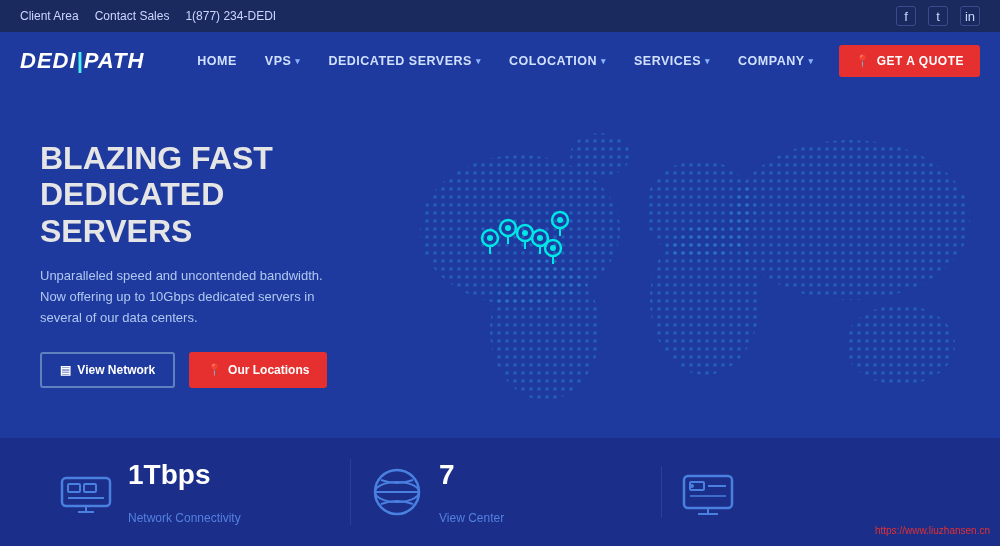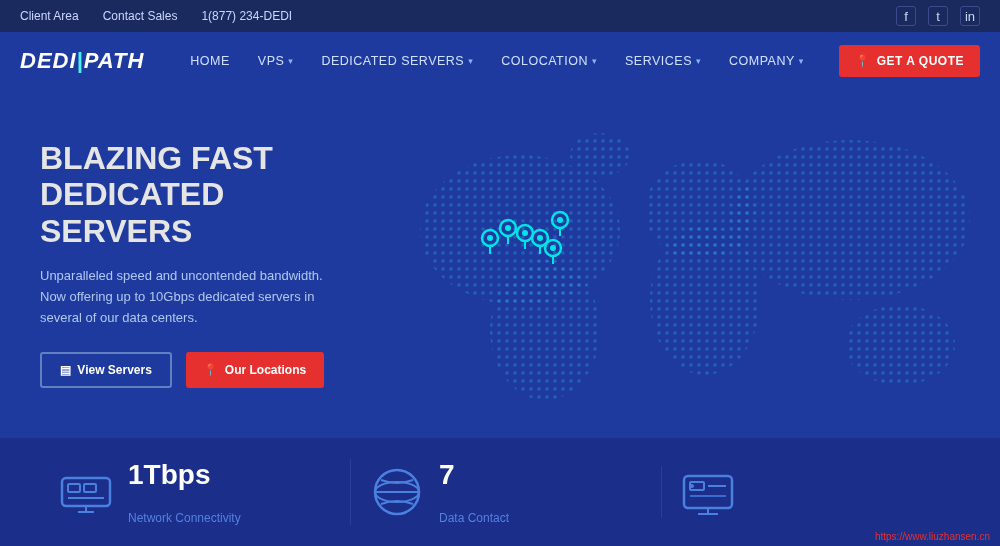--- a/index.html
+++ b/index.html
@@ -7,21 +7,21 @@
 
     
     #topbar {
       background: #1a2a5e;
       height: 32px;
       display: flex;
       align-items: center;
       padding: 0 20px;
       justify-content: space-between;
     }
-    #topbar .left { display: flex; gap: 24px; }
+    #topbar .left { display: flex; gap: 16px; }
     #topbar .left a {
       color: #ccd6ff;
       font-size: 12px;
       text-decoration: none;
       cursor: pointer;
     }
     #topbar .right { display: flex; gap: 12px; align-items: center; }
     #topbar .right .social-icon {
       color: #ccd6ff;
       font-size: 13px;
@@ -35,36 +35,36 @@
       border-radius: 3px;
     }
 
     
     #navbar {
       background: #1e3a9f;
       height: 58px;
       display: flex;
       align-items: center;
       padding: 0 20px;
-      gap: 4px;
+      gap: 11px;
     }
     #navbar .logo {
       margin-right: 30px;
       color: #fff;
       font-size: 22px;
       font-weight: 900;
       letter-spacing: 1px;
       display: flex;
       align-items: center;
     }
     .nav-items { display: flex; align-items: center; gap: 4px; flex: 1; }
     .nav-item {
       color: #d0e0ff;
       font-size: 12.5px;
-      font-weight: 400;
+      font-weight: 700;
       padding: 8px 12px;
       cursor: pointer;
       display: flex;
       align-items: center;
       gap: 4px;
       text-transform: uppercase;
       letter-spacing: 0.5px;
     }
     .nav-item .chevron {
       font-size: 9px;
@@ -184,21 +184,21 @@
       font-weight: 900;
     }
     .stat-text p {
       color: #5580e0;
       font-size: 12px;
       margin-top: 20px;
     }
 
     .watermark {
       position: absolute;
-      bottom: 4px;
+      bottom: 10px;
       right: 10px;
       color: #e63030;
       font-size: 10px;
       z-index: 10;
     }
   </style>
 </head>
 <body>
 
 <div id="topbar">
@@ -314,21 +314,21 @@
 
   <div id="hero-content">
     <h1>
       <span>BLAZING FAST</span><br>
       <span>DEDICATED SERVERS</span>
     </h1>
     <p>Unparalleled speed and uncontended bandwidth. Now offering up to 10Gbps dedicated servers in several of our data centers.</p>
     <div class="hero-buttons">
       <button class="btn-outline">
         <span>▤</span>
-        <span>View Servers</span>
+        <span>View Network</span>
       </button>
       <button class="btn-red">
         <span>📍</span>
         <span>Our Locations</span>
       </button>
     </div>
   </div>
 </div>
 
 <div id="stats">
@@ -349,21 +349,21 @@
   <div class="stat-item">
     <svg class="stat-icon" viewBox="0 0 52 52" fill="none" xmlns="http://www.w3.org/2000/svg">
       <circle cx="26" cy="26" r="22" stroke="#4a80e0" stroke-width="2.5" fill="none"></circle>
       <ellipse cx="26" cy="26" rx="22" ry="10" stroke="#4a80e0" stroke-width="2" fill="none"></ellipse>
       <line x1="4" y1="26" x2="48" y2="26" stroke="#4a80e0" stroke-width="2"></line>
       <path d="M10 14 Q26 20 42 14" stroke="#4a80e0" stroke-width="2" fill="none"></path>
       <path d="M10 38 Q26 32 42 38" stroke="#4a80e0" stroke-width="2" fill="none"></path>
     </svg>
     <div class="stat-text">
       <h2>7</h2>
-      <p>Data Contact</p>
+      <p>View Center</p>
     </div>
   </div>
   <div class="stat-item">
     <svg class="stat-icon" viewBox="0 0 52 52" fill="none" xmlns="http://www.w3.org/2000/svg">
       <rect x="2" y="10" width="48" height="32" rx="4" stroke="#4a80e0" stroke-width="2.5" fill="none"></rect>
       <rect x="8" y="16" width="14" height="8" rx="1" stroke="#4a80e0" stroke-width="2" fill="none"></rect>
       <circle cx="10" cy="20" r="2" fill="#4a80e0"></circle>
       <line x1="26" y1="20" x2="44" y2="20" stroke="#4a80e0" stroke-width="2"></line>
       <line x1="8" y1="30" x2="44" y2="30" stroke="#4a80e0" stroke-width="1.5"></line>
       <line x1="26" y1="42" x2="26" y2="48" stroke="#4a80e0" stroke-width="2"></line>

